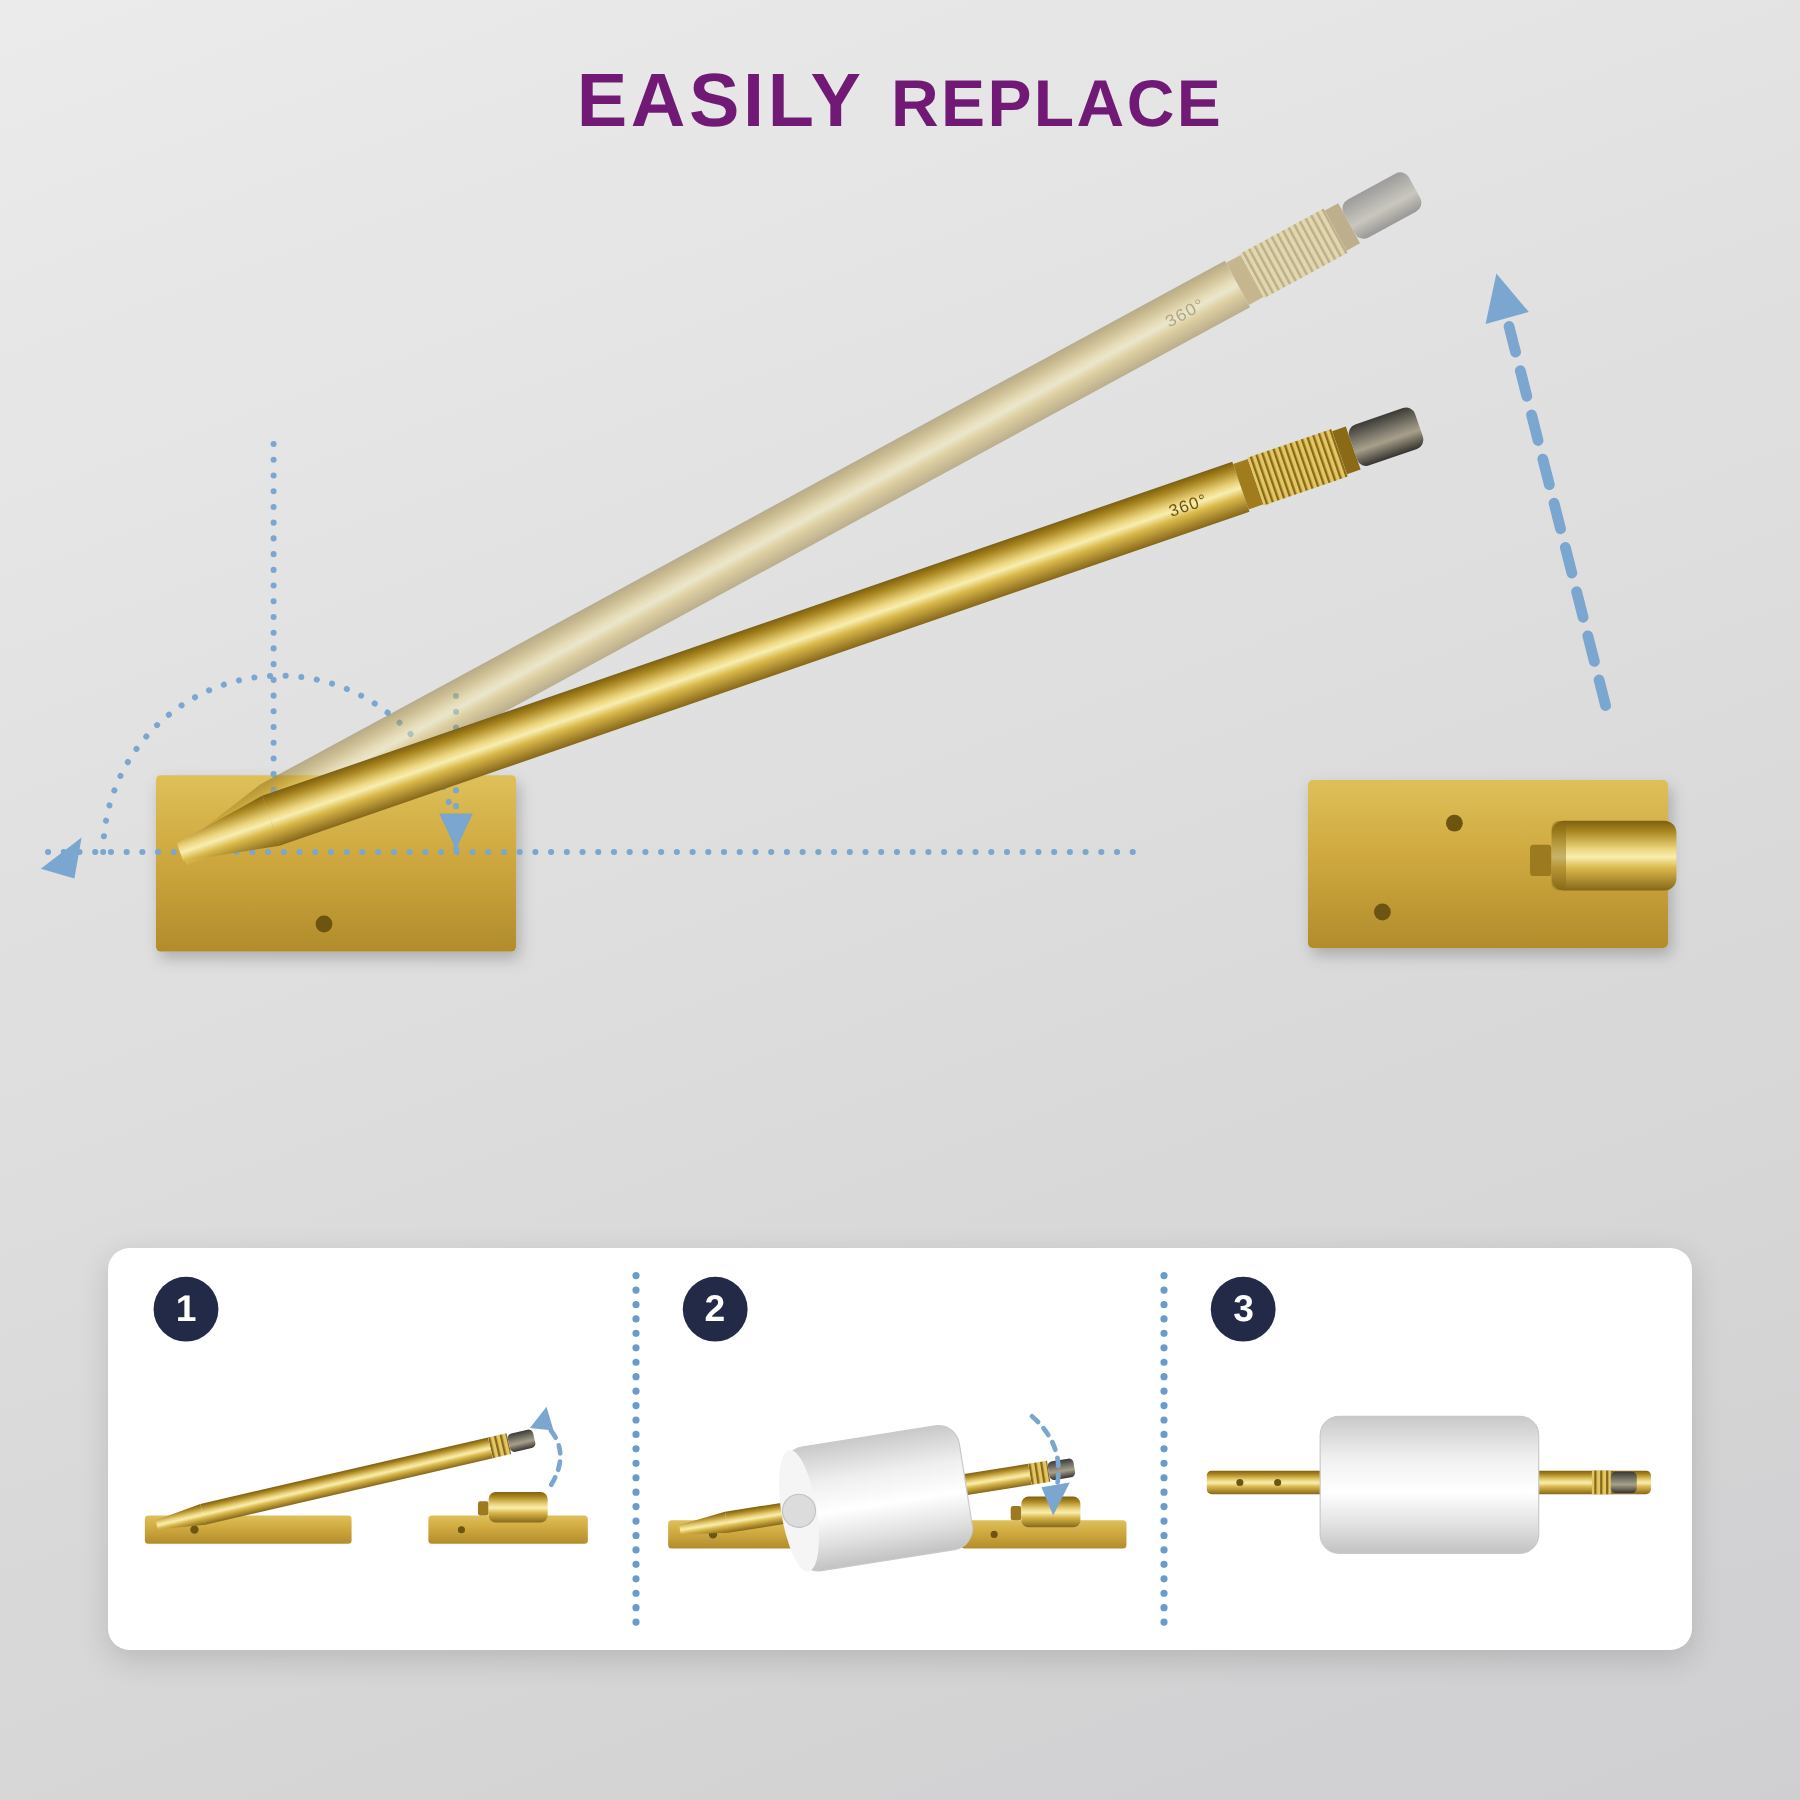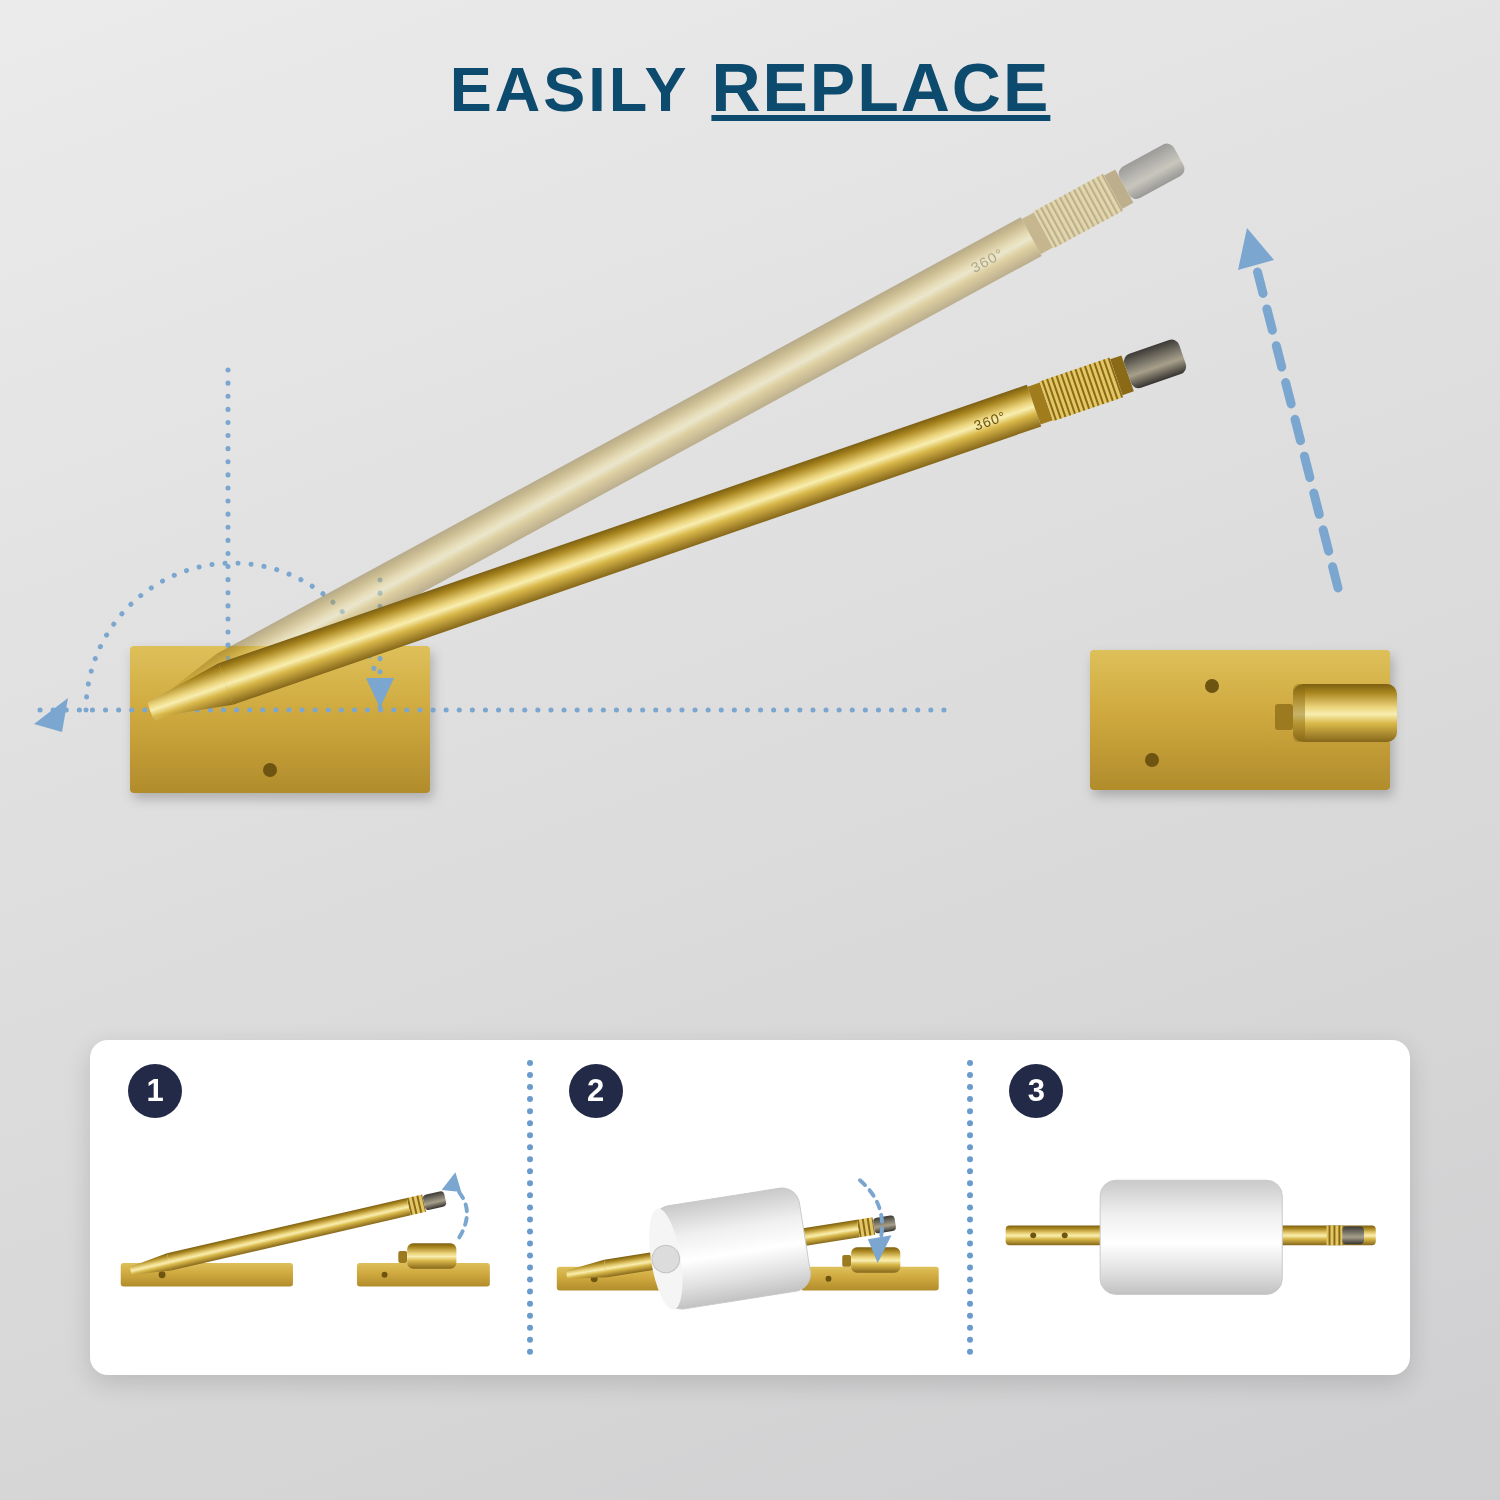--- a/index.html
+++ b/index.html
@@ -4,24 +4,24 @@
 <style>
   html,body{margin:0;padding:0;}
   body{
     width:1500px;height:1500px;position:relative;overflow:hidden;
     font-family:"Liberation Sans",sans-serif;
     background:linear-gradient(160deg,#ebebec 0%,#dedede 45%,#cfcfd1 100%);
   }
   .title{
     position:absolute;top:48px;left:0;width:100%;
     display:flex;justify-content:center;align-items:baseline;gap:22px;
-    color:#0c4a6e;font-weight:700;letter-spacing:3px;white-space:nowrap;
+    color:#701a75;font-weight:700;letter-spacing:3px;white-space:nowrap;
   }
   .title .t-sm{font-size:63px;}
-  .title .t-lg{font-size:68px;letter-spacing:2px;text-decoration:underline;}
+  .title .t-lg{font-size:55px;letter-spacing:2px;}
   .main-art{position:absolute;left:0;top:118px;width:1500px;height:915px;}
   .panel{
     position:absolute;left:90px;top:1040px;width:1320px;height:335px;
     background:#ffffff;border-radius:18px;
     box-shadow:0 8px 26px rgba(0,0,0,.14);
     display:flex;align-items:stretch;padding:6px 4px;box-sizing:border-box;
   }
   .step{flex:1 1 0;position:relative;display:flex;align-items:center;justify-content:center;}
   .step svg{width:96%;height:94%;}
   .divider{width:0;border-left:6px dotted #6a9bcd;margin:14px 2px;}

